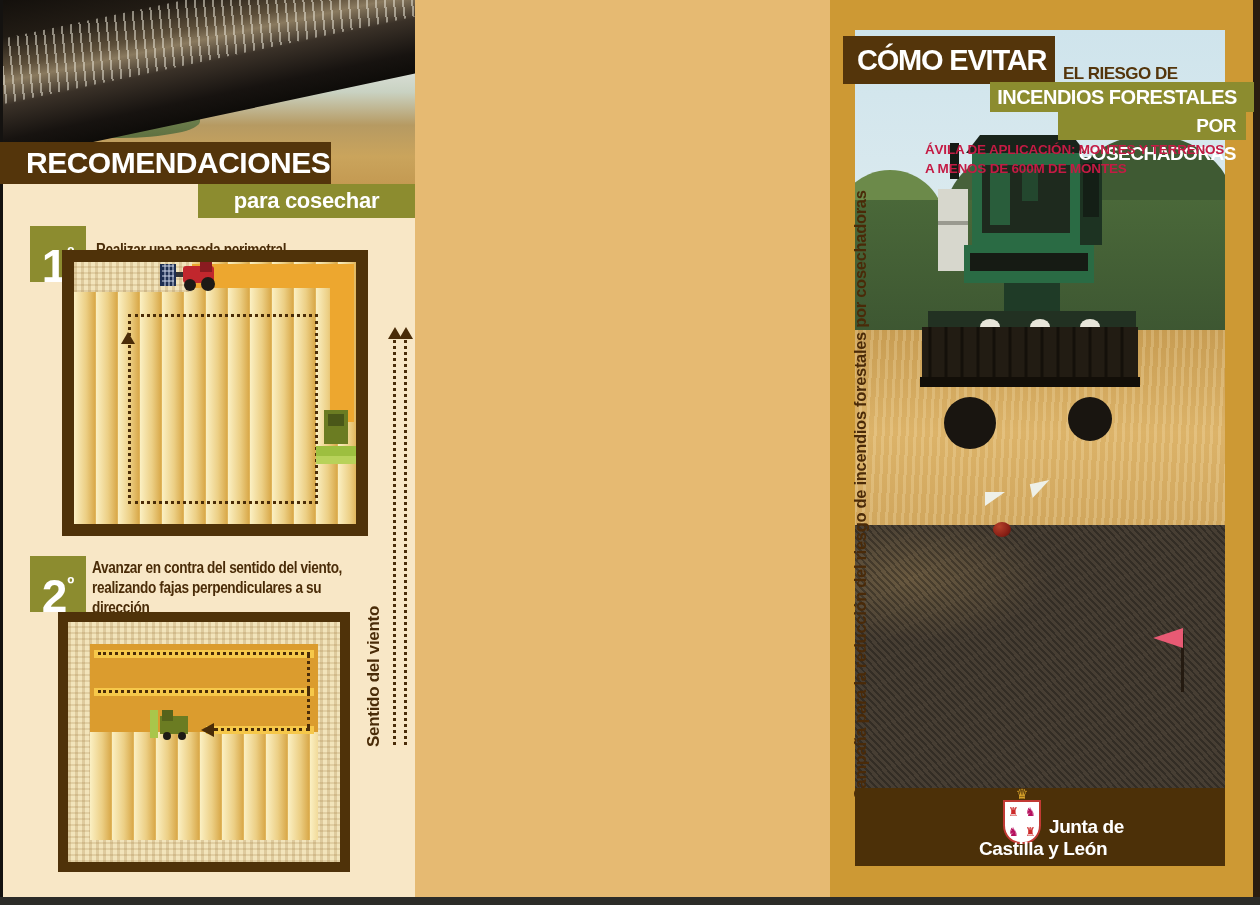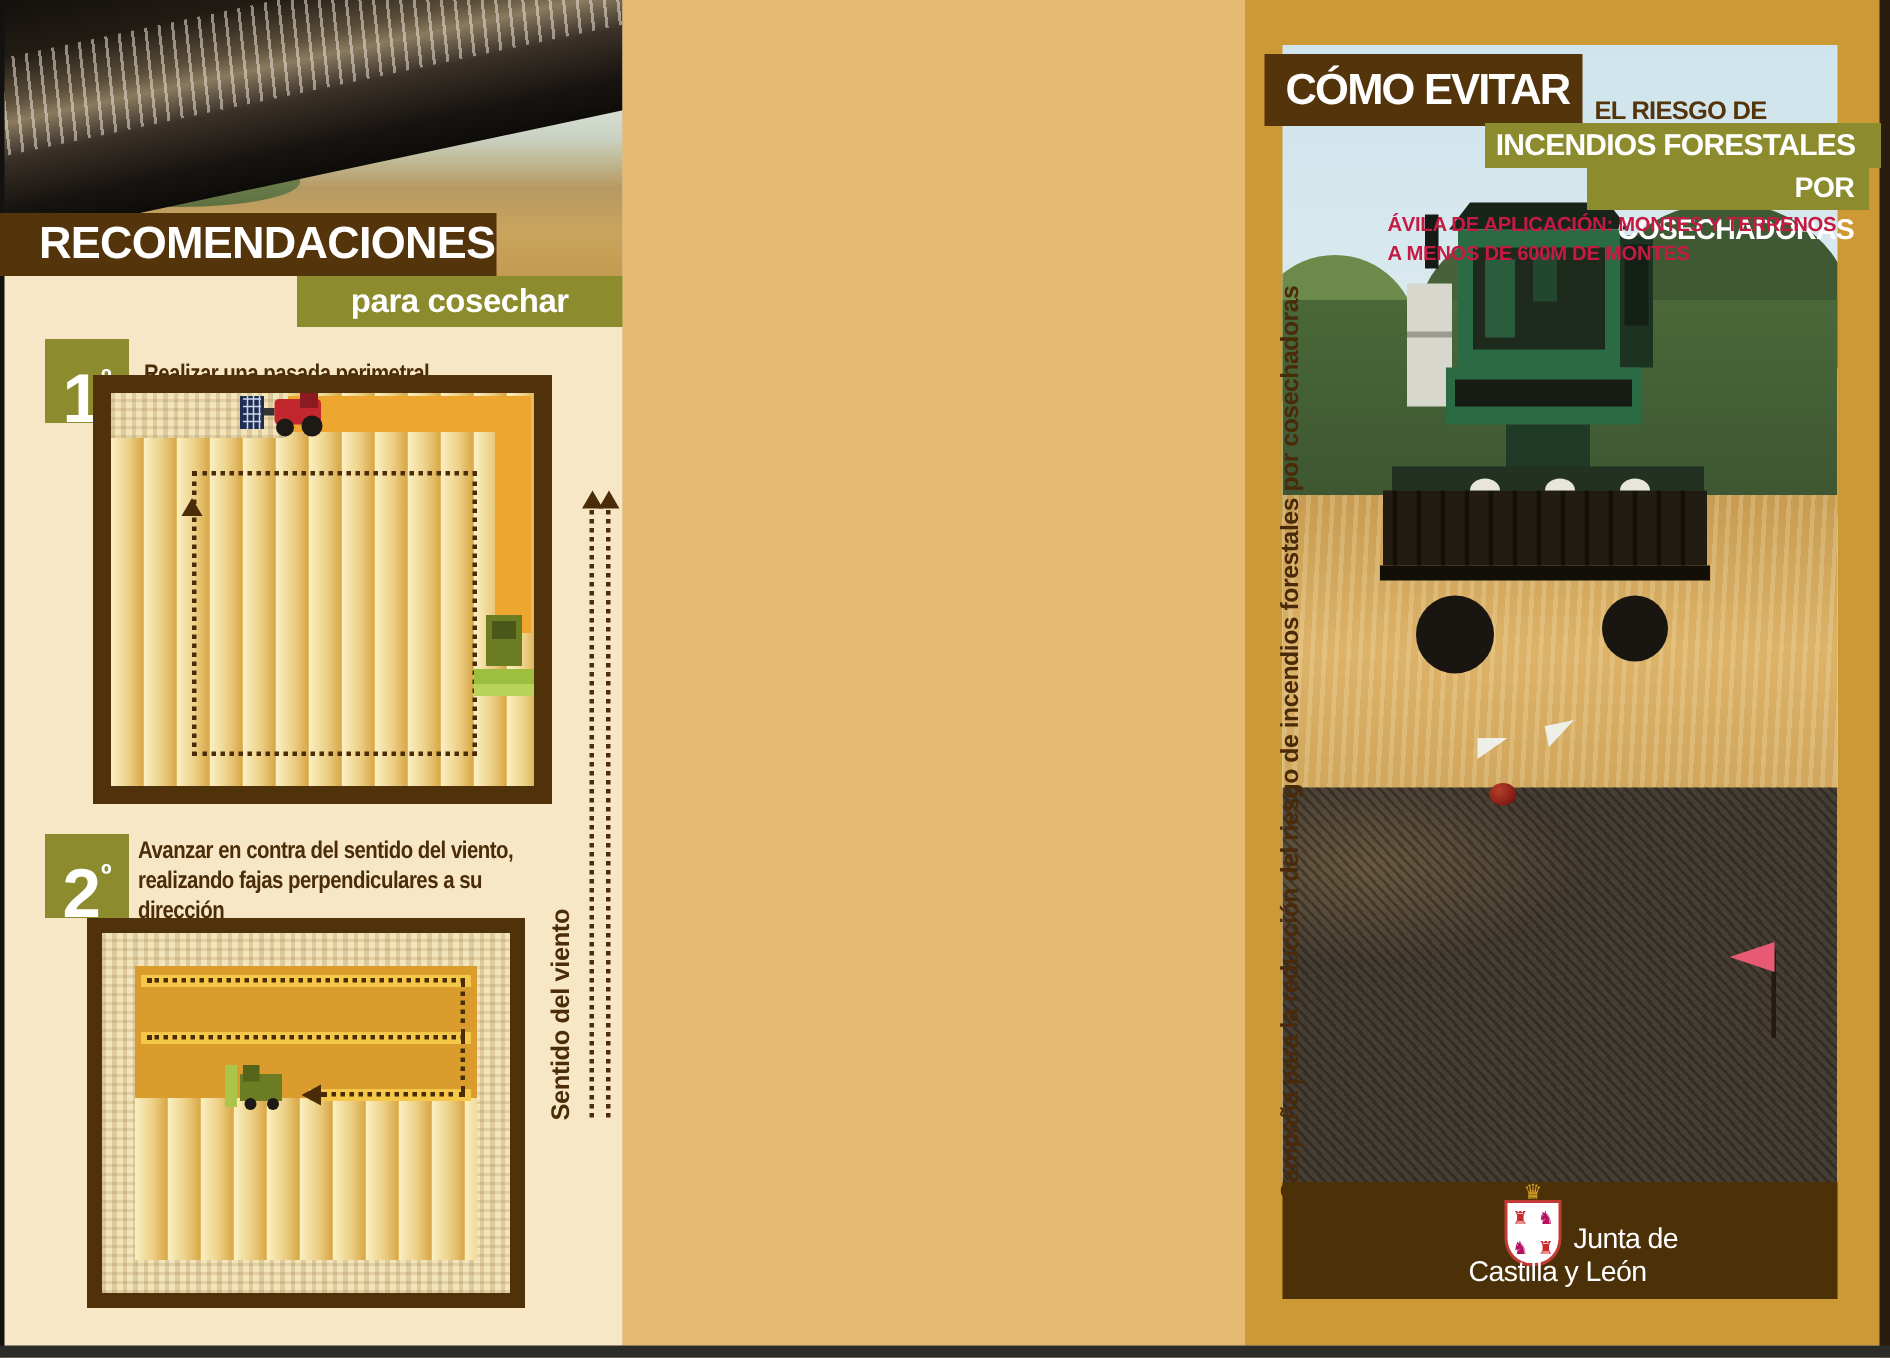--- a/index.html
+++ b/index.html
@@ -85,21 +85,21 @@
   #campaign-box{left:437px;top:792px;width:220px;height:74px;background:#d1992e;color:#fff;text-align:center;
     font-weight:bold;font-size:12.5px;line-height:21px;letter-spacing:-.3px;padding:5px 6px;box-sizing:border-box;
     transform:scaleX(.895);transform-origin:0 0;}
   
   .shield{position:relative;}
   .shield .crown{position:absolute;top:-13px;left:50%;transform:translateX(-50%);color:#d8a32a;font-size:14px;line-height:14px;}
   .quarters{display:grid;grid-template-rows:1fr 1fr;grid-template-columns:1fr 1fr;width:100%;height:100%;
     background:#fff;border:2px solid #c23a34;border-radius:0 0 46% 46% / 0 0 42% 42%;overflow:hidden;box-sizing:border-box;}
   .q{display:flex;align-items:center;justify-content:center;font-size:12px;line-height:1;}
   .q-castle{color:#cc2a2a;} .q-lion{color:#b5105e;}
-  .logo-line{color:#fff;font-weight:normal;letter-spacing:-.4px;white-space:nowrap;}
+  .logo-line{color:#fff;font-weight:bold;letter-spacing:-.4px;white-space:nowrap;}
   
   #photo-right{left:855px;top:30px;width:370px;height:758px;overflow:hidden;background:linear-gradient(180deg,#cfe4ec,#e9f1f2 55%);}
   .pr-trees{left:0;top:170px;width:370px;height:145px;background:linear-gradient(180deg,#4a6839,#3c5531);}
   .canopy{border-radius:50%;}
   .pr-field{left:0;top:300px;width:370px;height:205px;background:
      repeating-linear-gradient(93deg,rgba(255,240,200,.22) 0 3px,rgba(0,0,0,0) 3px 8px),
      linear-gradient(180deg,#c79c52 0%,#dcb369 50%,#cfa55c 100%);}
   .pr-burnt{left:0;top:495px;width:370px;height:263px;background:
      repeating-linear-gradient(47deg,rgba(0,0,0,.28) 0 2px,rgba(0,0,0,0) 2px 5px),
      radial-gradient(200px 90px at 15% 20%,#6a5a40 0%,rgba(0,0,0,0) 70%),#473e33;}

